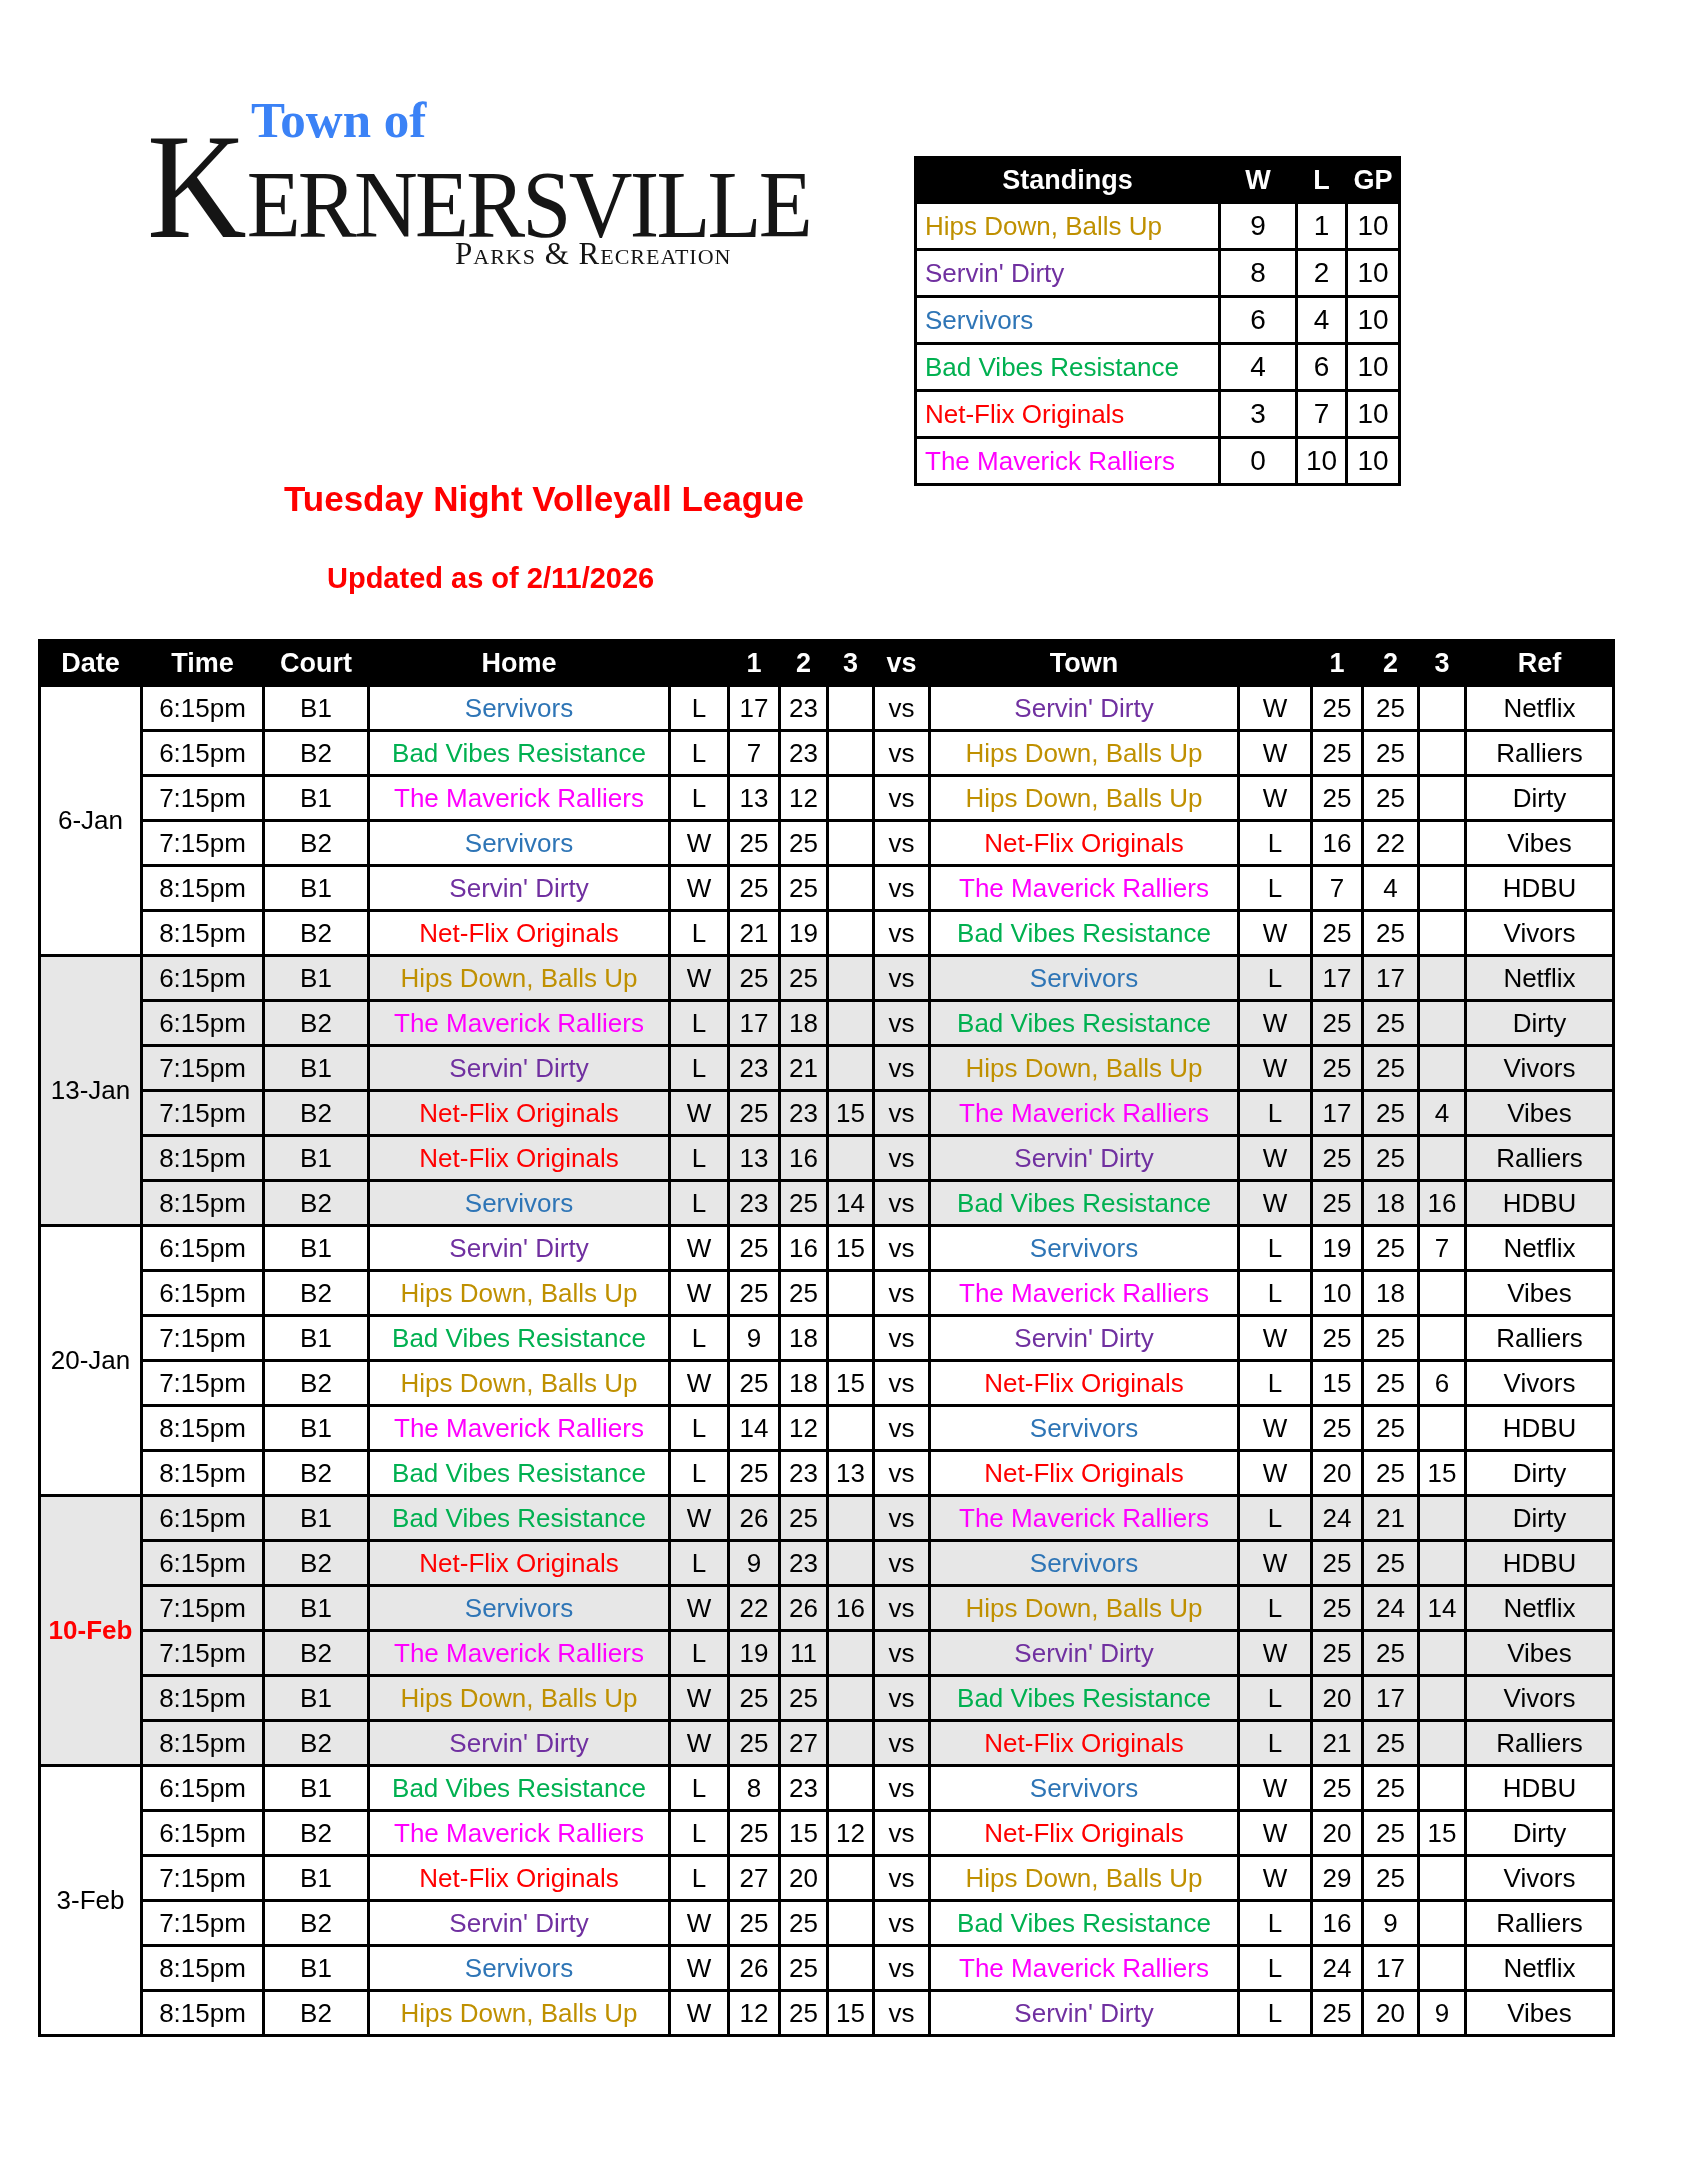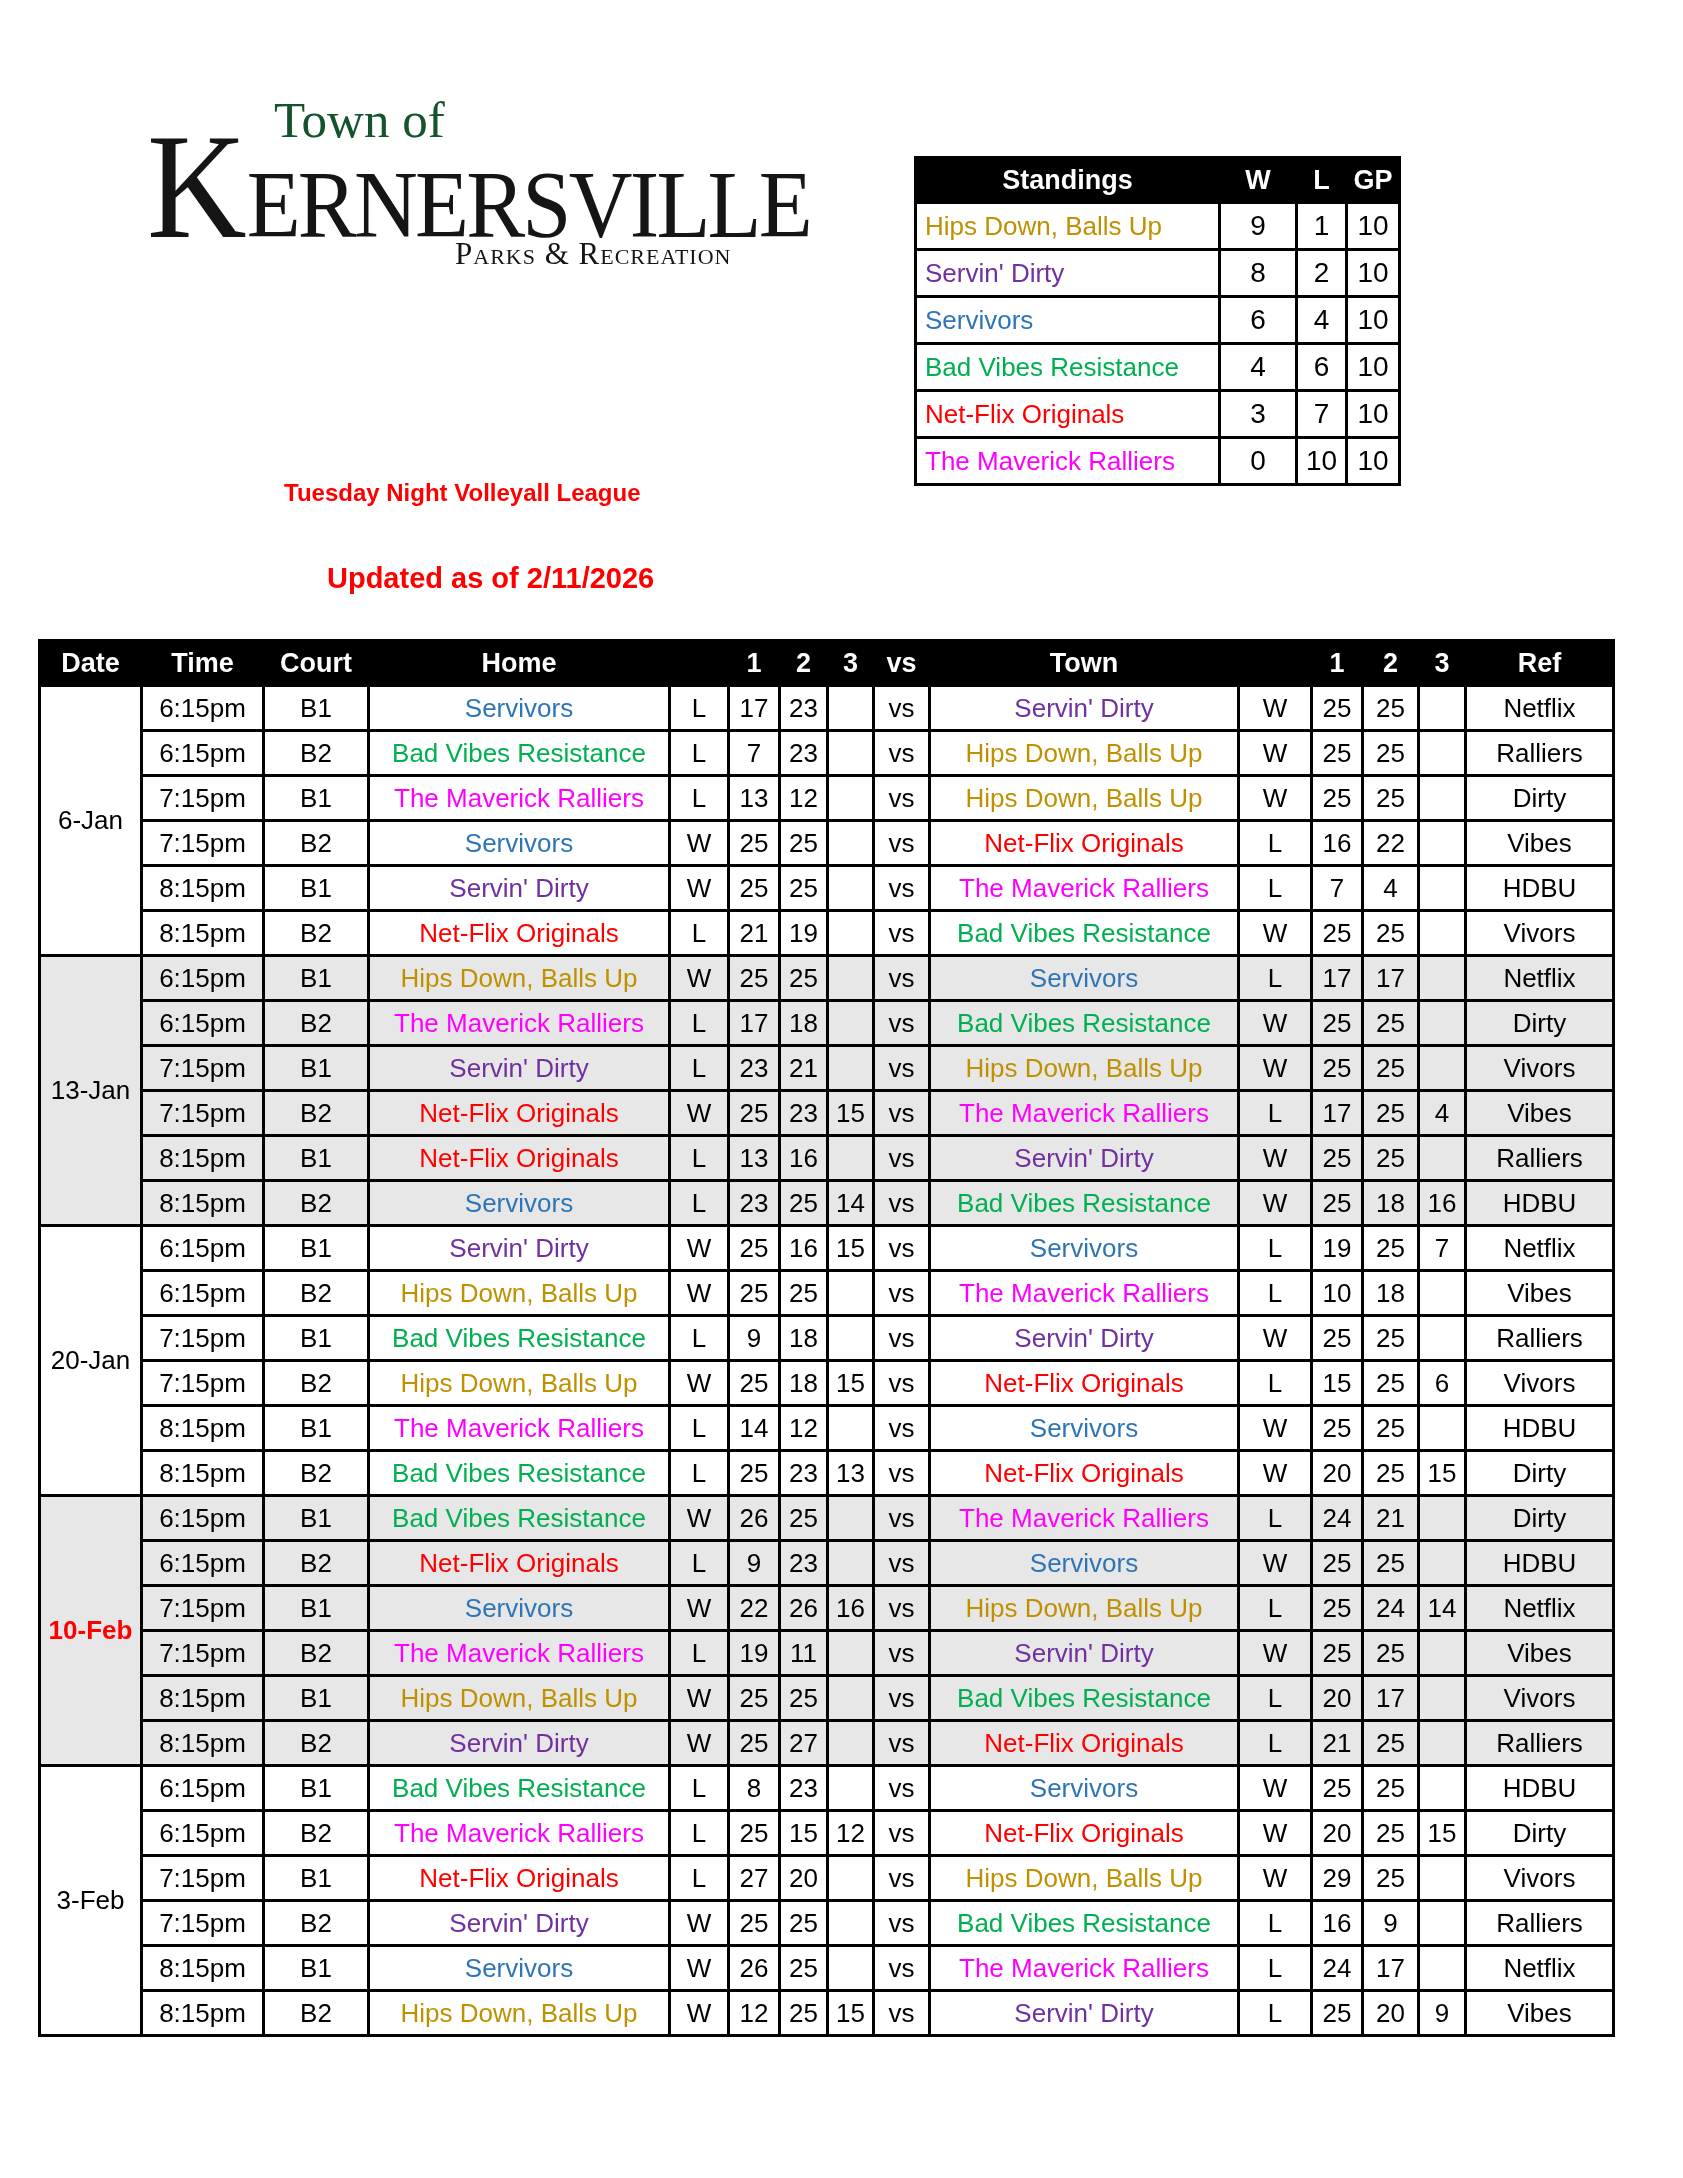--- a/index.html
+++ b/index.html
@@ -3,44 +3,45 @@
 <meta charset="utf-8">
 <style>
   html,body{margin:0;padding:0;}
   body{
     width:1683px;height:2178px;background:#ffffff;
     font-family:"Liberation Sans",sans-serif;color:#000;
     position:relative;overflow:hidden;
   }
   
   .logo-town{
-    position:absolute;left:274px;top:91px;
-    font-family:"Liberation Serif",serif;font-size:51px;color:#14532d;
+    position:absolute;left:251px;top:91px;
+    font-family:"Liberation Serif",serif;font-size:51px;color:#3b82f6;
     white-space:nowrap;
+    font-weight:bold;
   }
   .logo-main{
     position:absolute;left:147px;top:111px;
     font-family:"Liberation Serif",serif;color:#151515;
     white-space:nowrap;transform:scaleX(0.92);transform-origin:left top;
   }
   .logo-main .k{font-size:150px;line-height:1;}
   .logo-main .rest{font-size:96px;letter-spacing:-3px;}
   .logo-sub{
     position:absolute;left:455px;top:236px;width:342px;
     font-family:"Liberation Serif",serif;font-variant:small-caps;
     font-size:31px;letter-spacing:1px;color:#151515;
     white-space:nowrap;
   }
   
   .contact{
     position:absolute;left:89px;top:325px;width:683px;
     text-align:center;font-size:27px;line-height:41px;color:#000;
   }
   
-  .title-league{position:absolute;left:284px;top:479px;font-size:24px;font-weight:bold;white-space:nowrap;}
+  .title-league{position:absolute;left:284px;top:479px;font-size:35px;font-weight:bold;white-space:nowrap;}
   .title-updated{position:absolute;left:327px;top:562px;font-size:29px;font-weight:bold;white-space:nowrap;text-align:center;}
   
   table{border-collapse:collapse;table-layout:fixed;}
   .standings{position:absolute;left:914px;top:156px;width:485px;}
   .standings td,.standings th{border:3px solid #000;overflow:hidden;white-space:nowrap;}
   .standings thead th{
     background:#000;color:#fff;font-weight:bold;font-size:27px;height:40px;
     text-align:center;vertical-align:middle;
   }
   .standings tbody td{height:42px;vertical-align:middle;background:#fff;}

